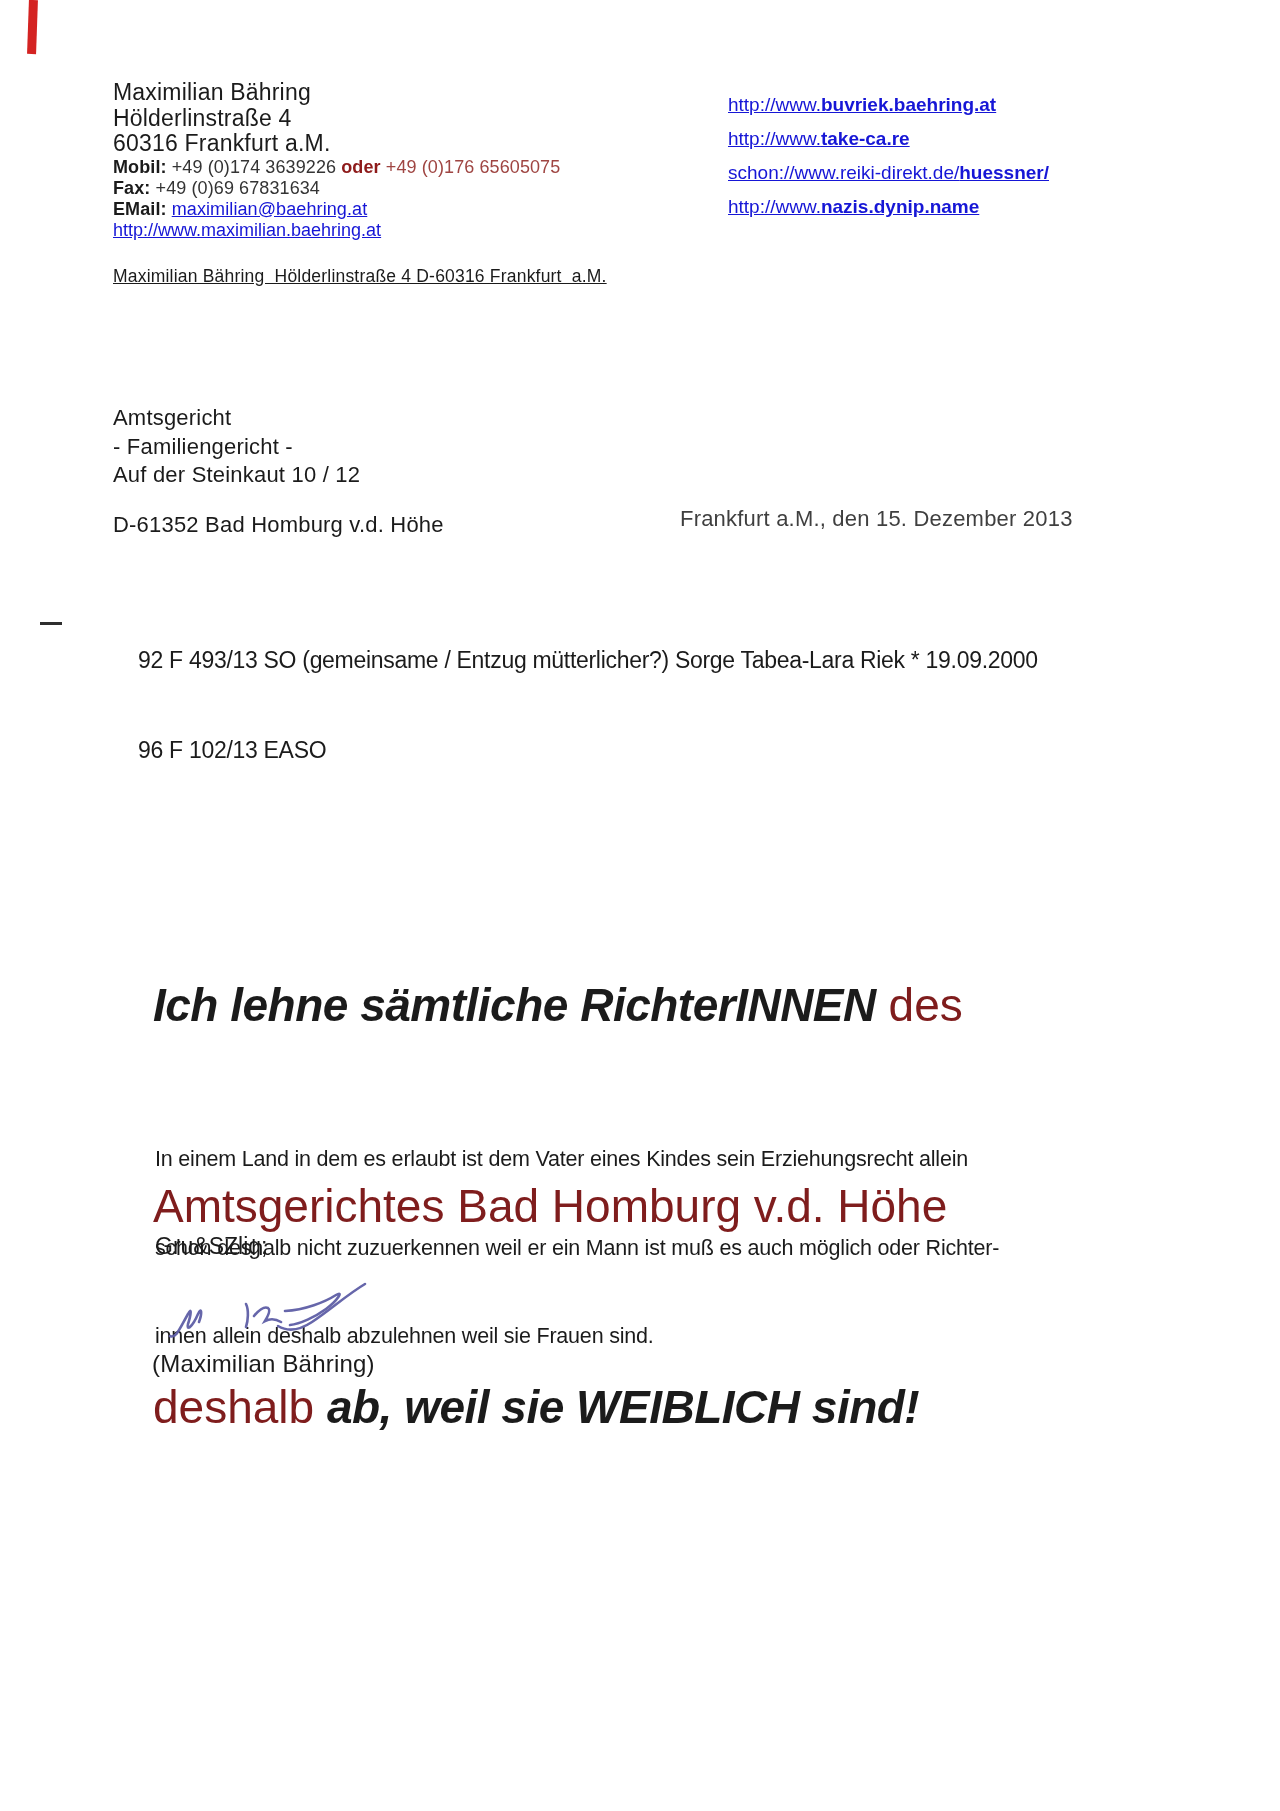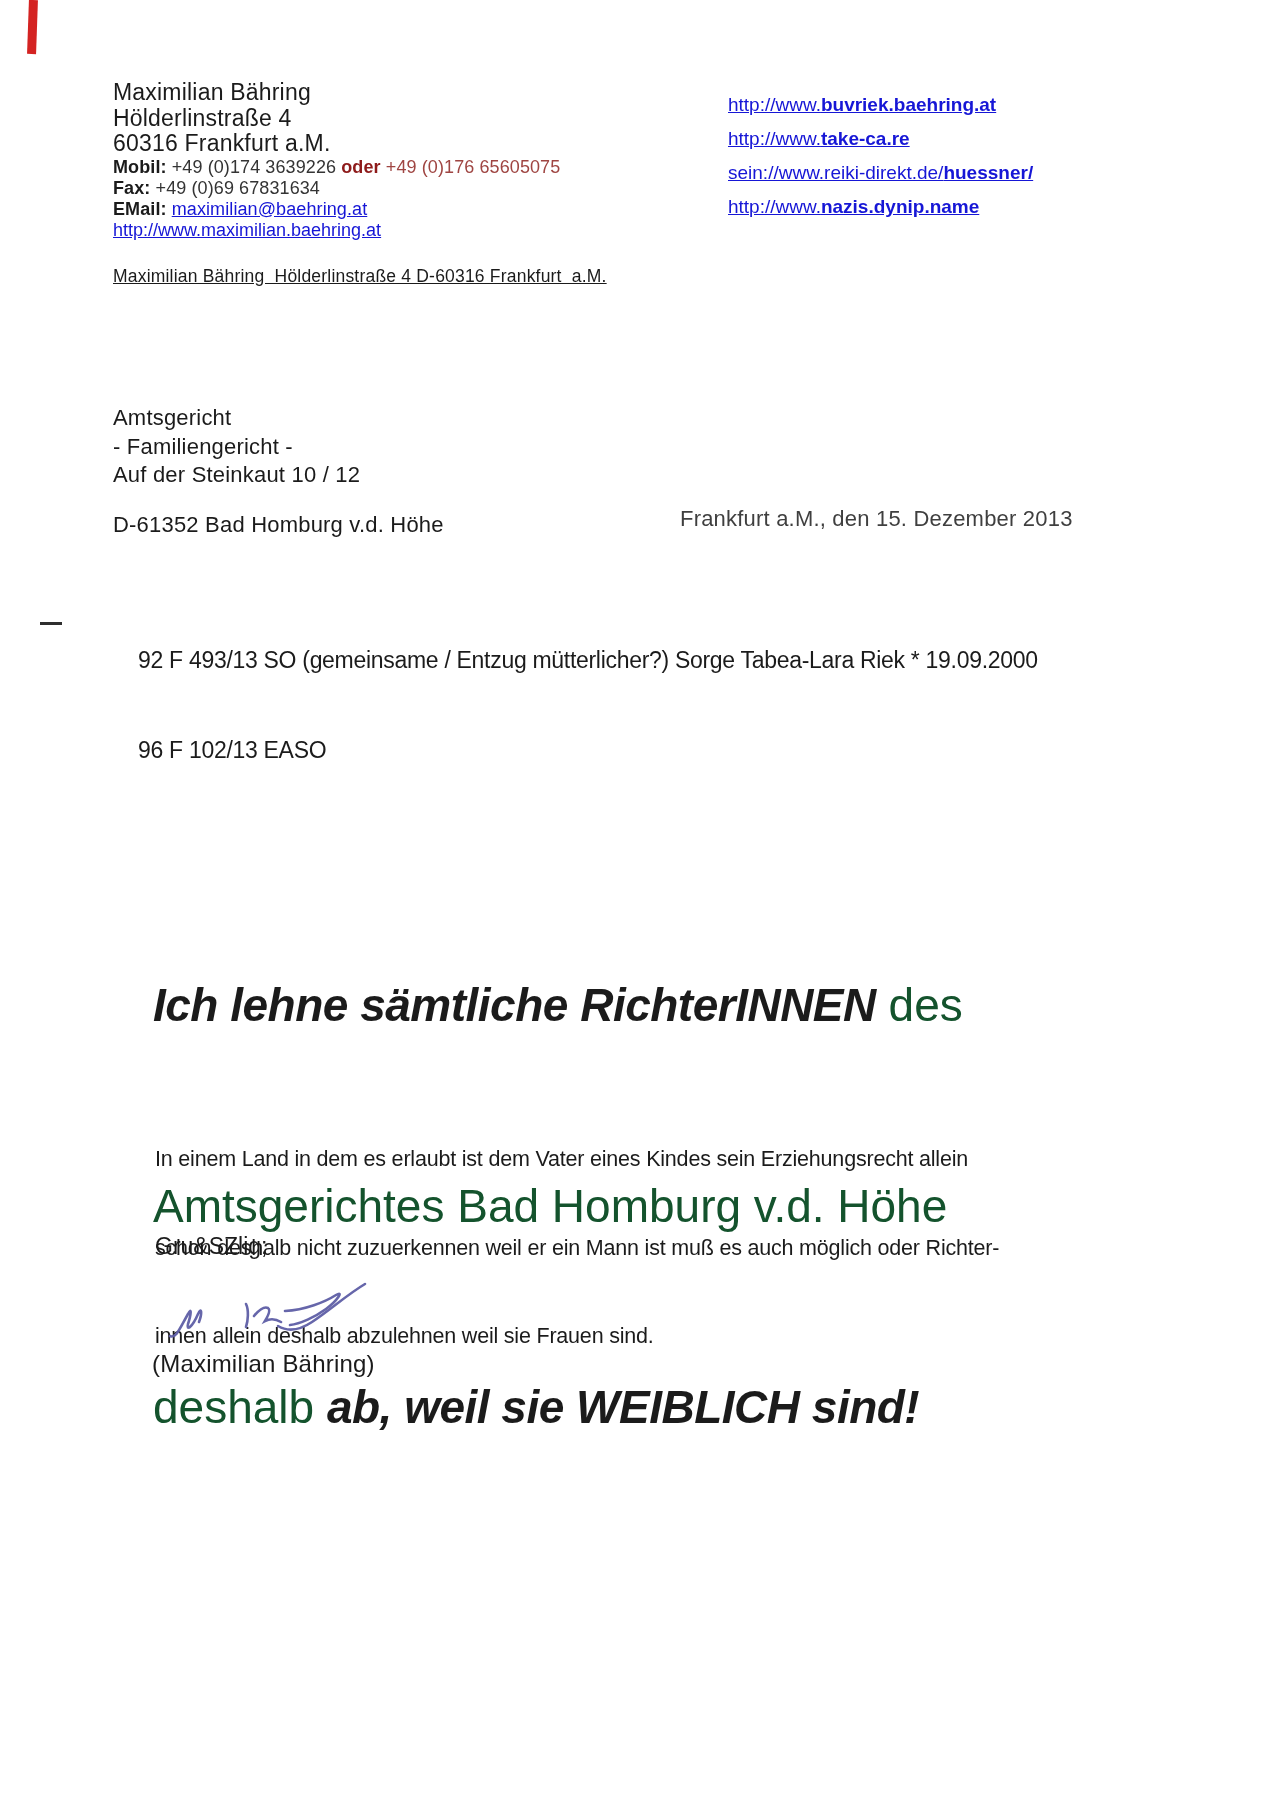--- a/index.html
+++ b/index.html
@@ -37,21 +37,21 @@
 
   
   .margin-dash{left:40px;top:622px;width:22px;height:3px;background:#2e2e2e;}
 
   
   .caserefs{left:138px;top:585px;font-size:23px;line-height:30px;letter-spacing:-0.3px;white-space:pre;}
 
   
   .headline{left:153px;top:838px;font-size:46px;line-height:67px;white-space:pre;}
   .headline .hb{font-weight:800;font-style:italic;letter-spacing:-0.5px;}
-  .headline .hr{font-weight:400;color:#14532d;}
+  .headline .hr{font-weight:400;color:#7f1d1d;}
 
   
   .bodytext{left:155px;top:1086px;font-size:21.5px;line-height:29.5px;letter-spacing:-0.2px;white-space:pre;}
 
   .closing{left:155px;top:1233px;font-size:23px;}
   .sig-svg{left:160px;top:1262px;}
   .sig-name{left:152px;top:1350px;font-size:24px;letter-spacing:.2px;text-align:right;}
 </style>
 </head>
 <body>
@@ -79,21 +79,21 @@
       <span class="link">maximilian@baehring.at</span>
     </div>
     <div class="linkline">
       <span class="link">http://www.maximilian.baehring.at</span>
     </div>
   </div>
 
   <div class="abs urls">
     <div class="link"><span>http://www.</span><span class="bold">buvriek.baehring.at</span></div>
     <div class="link"><span>http://www.</span><span class="bold">take-ca.re</span></div>
-    <div class="link"><span>sein://www.reiki-direkt.de/</span><span class="bold">huessner/</span></div>
+    <div class="link"><span>schon://www.reiki-direkt.de/</span><span class="bold">huessner/</span></div>
     <div class="link"><span>http://www.</span><span class="bold">nazis.dynip.name</span></div>
   </div>
 
   <div class="abs return-line">Maximilian Bähring  Hölderlinstraße 4 D-60316 Frankfurt  a.M.</div>
 
   <div class="abs recipient">
     <div>Amtsgericht</div>
     <div>- Familiengericht -</div>
     <div>Auf der Steinkaut 10 / 12</div>
   </div>

